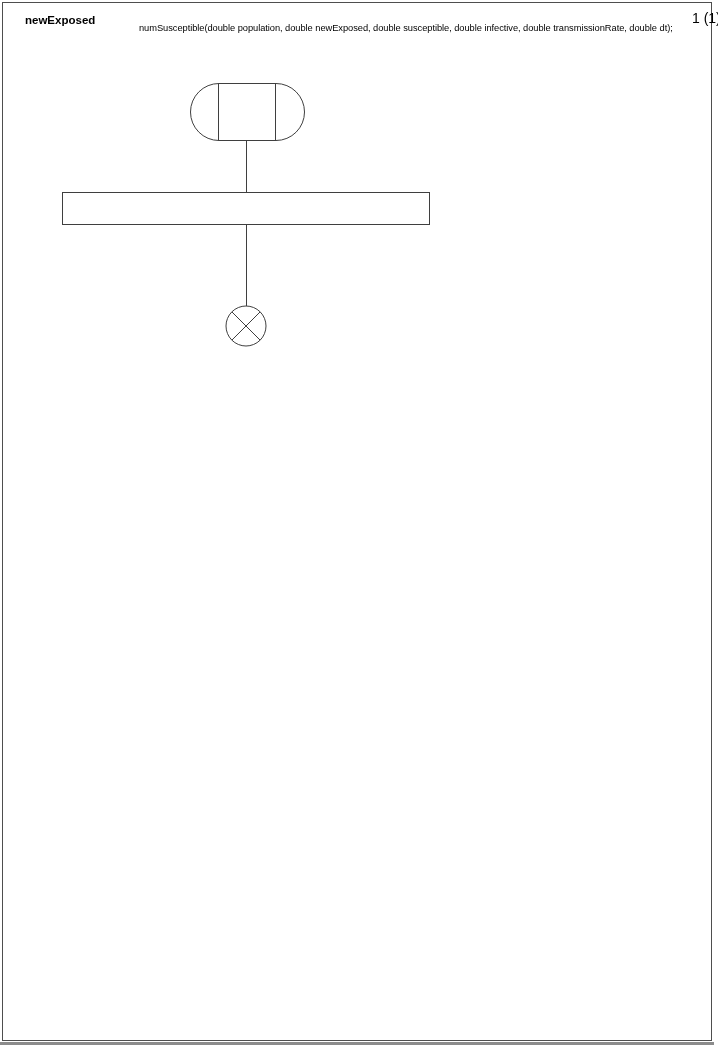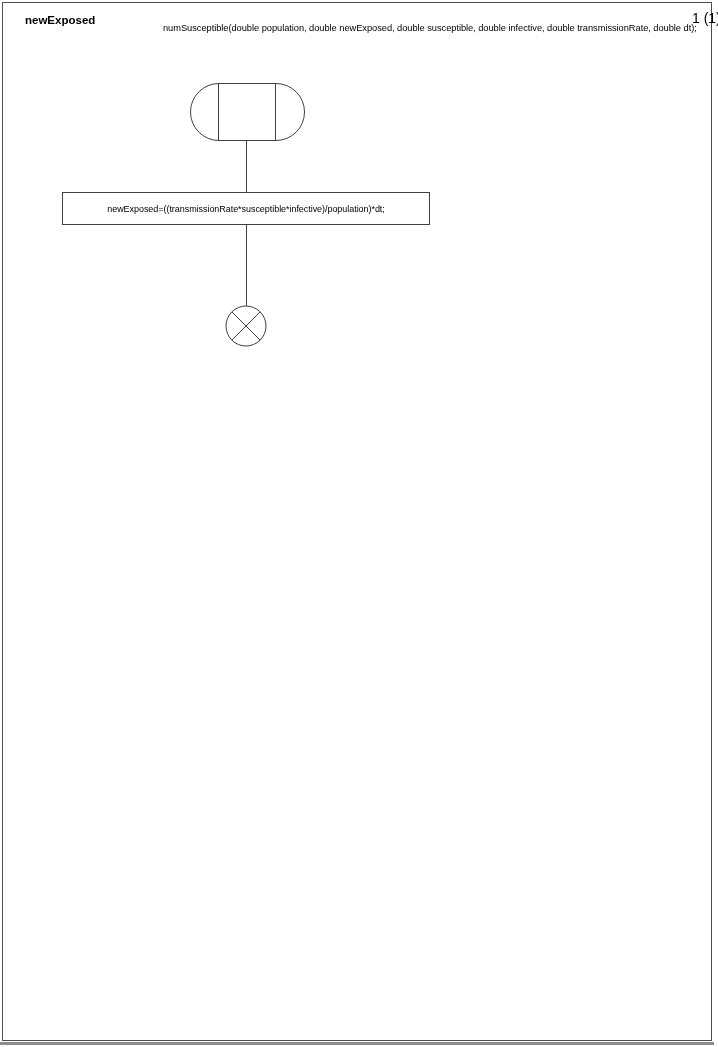--- a/index.html
+++ b/index.html
@@ -44,21 +44,20 @@
     color:var(--text);
     white-space:nowrap;
   }
   .signature{
     position:absolute;
     left:139px; top:23px;
     font-size:9.3px;
     letter-spacing:-0.05px;
     color:var(--text);
     white-space:nowrap;
-    margin-left:24px;
   }
   .page-indicator{
     position:absolute;
     left:692px; top:10px;
     font-size:14px;
     color:var(--text);
     white-space:nowrap;
   }
   .flow-svg{
     position:absolute;
@@ -109,15 +108,14 @@
       <circle class="shape" cx="246" cy="326" r="20"></circle>
       <line class="shape" x1="231.9" y1="311.9" x2="260.1" y2="340.1"></line>
       <line class="shape" x1="260.1" y1="311.9" x2="231.9" y2="340.1"></line>
     </g>
   </svg>
 
   <div class="kind-label">newExposed</div>
   <div class="signature">numSusceptible(double population, double newExposed, double susceptible, double infective, double transmissionRate, double dt);</div>
   <div class="page-indicator">1 (1)</div>
 
-  <div class="process-text">newExposed=((transmissionRate*susceptible*infective)/population)*dt;</div>
 
 </div>
 
 </body></html>

